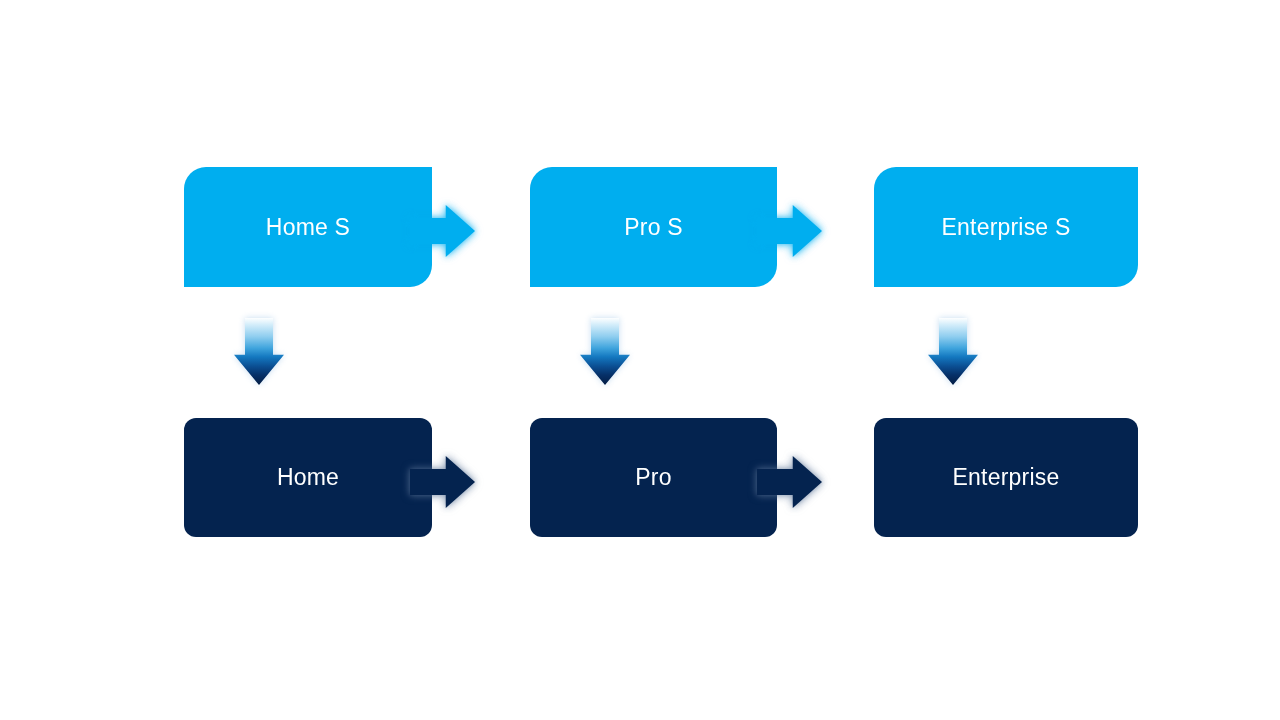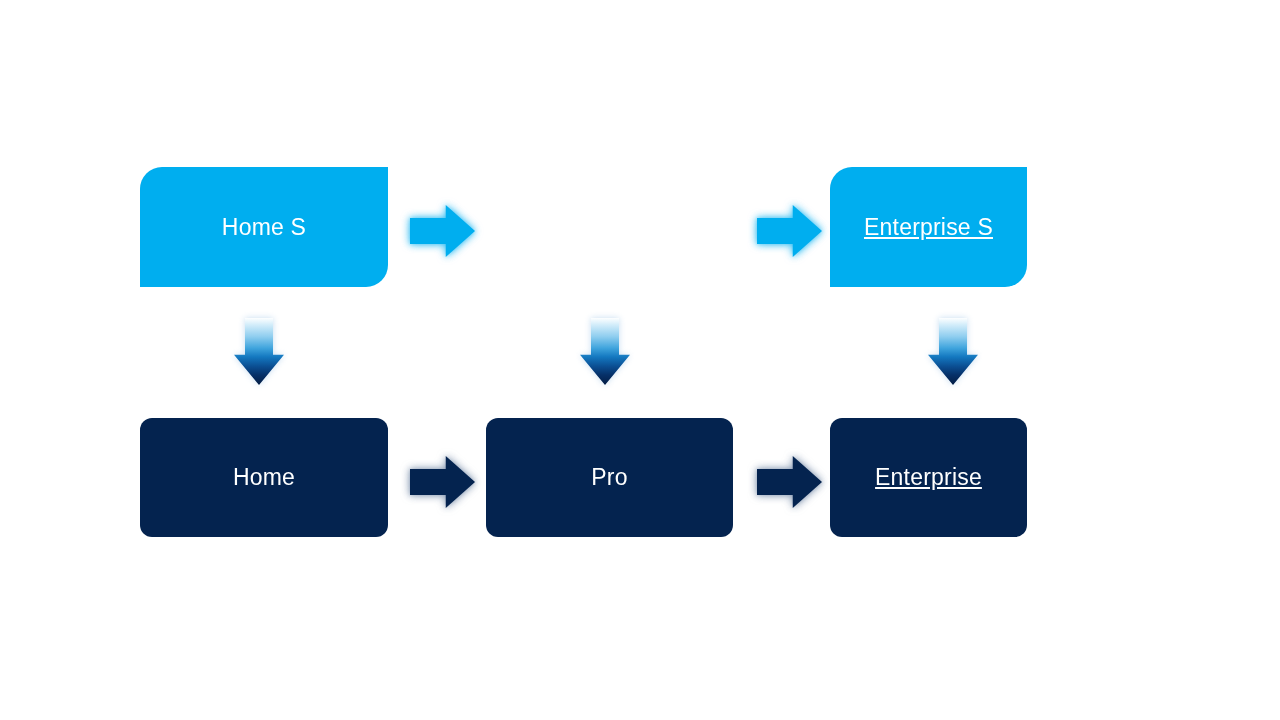--- a/index.html
+++ b/index.html
@@ -15,34 +15,35 @@
     overflow:hidden;
     font-family:"Liberation Sans", sans-serif;
   }
   .box{
     position:absolute;
     display:flex;align-items:center;justify-content:center;
     color:#ffffff;
     font-size:23px;
     letter-spacing:0.2px;
     box-sizing:border-box;
+    margin-left:44px;
   }
   .box.top-tier{
     background:var(--light-blue);
     border-radius:22px 0 22px 0;
     height:120px;top:167px;
   }
   .box.bottom-tier{
     background:var(--dark-navy);
     border-radius:12px;
     height:119px;top:418px;
   }
   .col1{left:140px;width:248px;}
   .col2{left:486px;width:247px;}
-  .col3{left:830px;width:197px;text-decoration:underline;}
+  .col3{left:830px;width:264px;}
 
   
   .h-arrow{position:absolute;width:65px;height:52px;}
   .h-arrow .shape{
     width:100%;height:100%;
     clip-path:polygon(0 25%,55% 25%,55% 0,100% 50%,55% 100%,55% 75%,0 75%);
   }
   .h-arrow.light{filter:drop-shadow(0 0 4px rgba(0,174,239,0.65)) drop-shadow(0 0 2px rgba(0,174,239,0.45));}
   .h-arrow.light .shape{background:var(--light-blue);}
   .h-arrow.dark{filter:drop-shadow(0 0 4px rgba(90,115,150,0.6)) drop-shadow(0 0 2px rgba(90,115,150,0.4));}
@@ -75,20 +76,23 @@
   .v3{left:928px;}
 </style>
 </head>
 <body>
 
 <div class="canvas">
 
   <div class="box top-tier col1">
     <span>Home S</span>
   </div>
+  <div class="box top-tier col2">
+    <span>Pro S</span>
+  </div>
   <div class="box top-tier col3">
     <span>Enterprise S</span>
   </div>
 
   <div class="box bottom-tier col1">
     <span>Home</span>
   </div>
   <div class="box bottom-tier col3">
     <span>Enterprise</span>
   </div>

